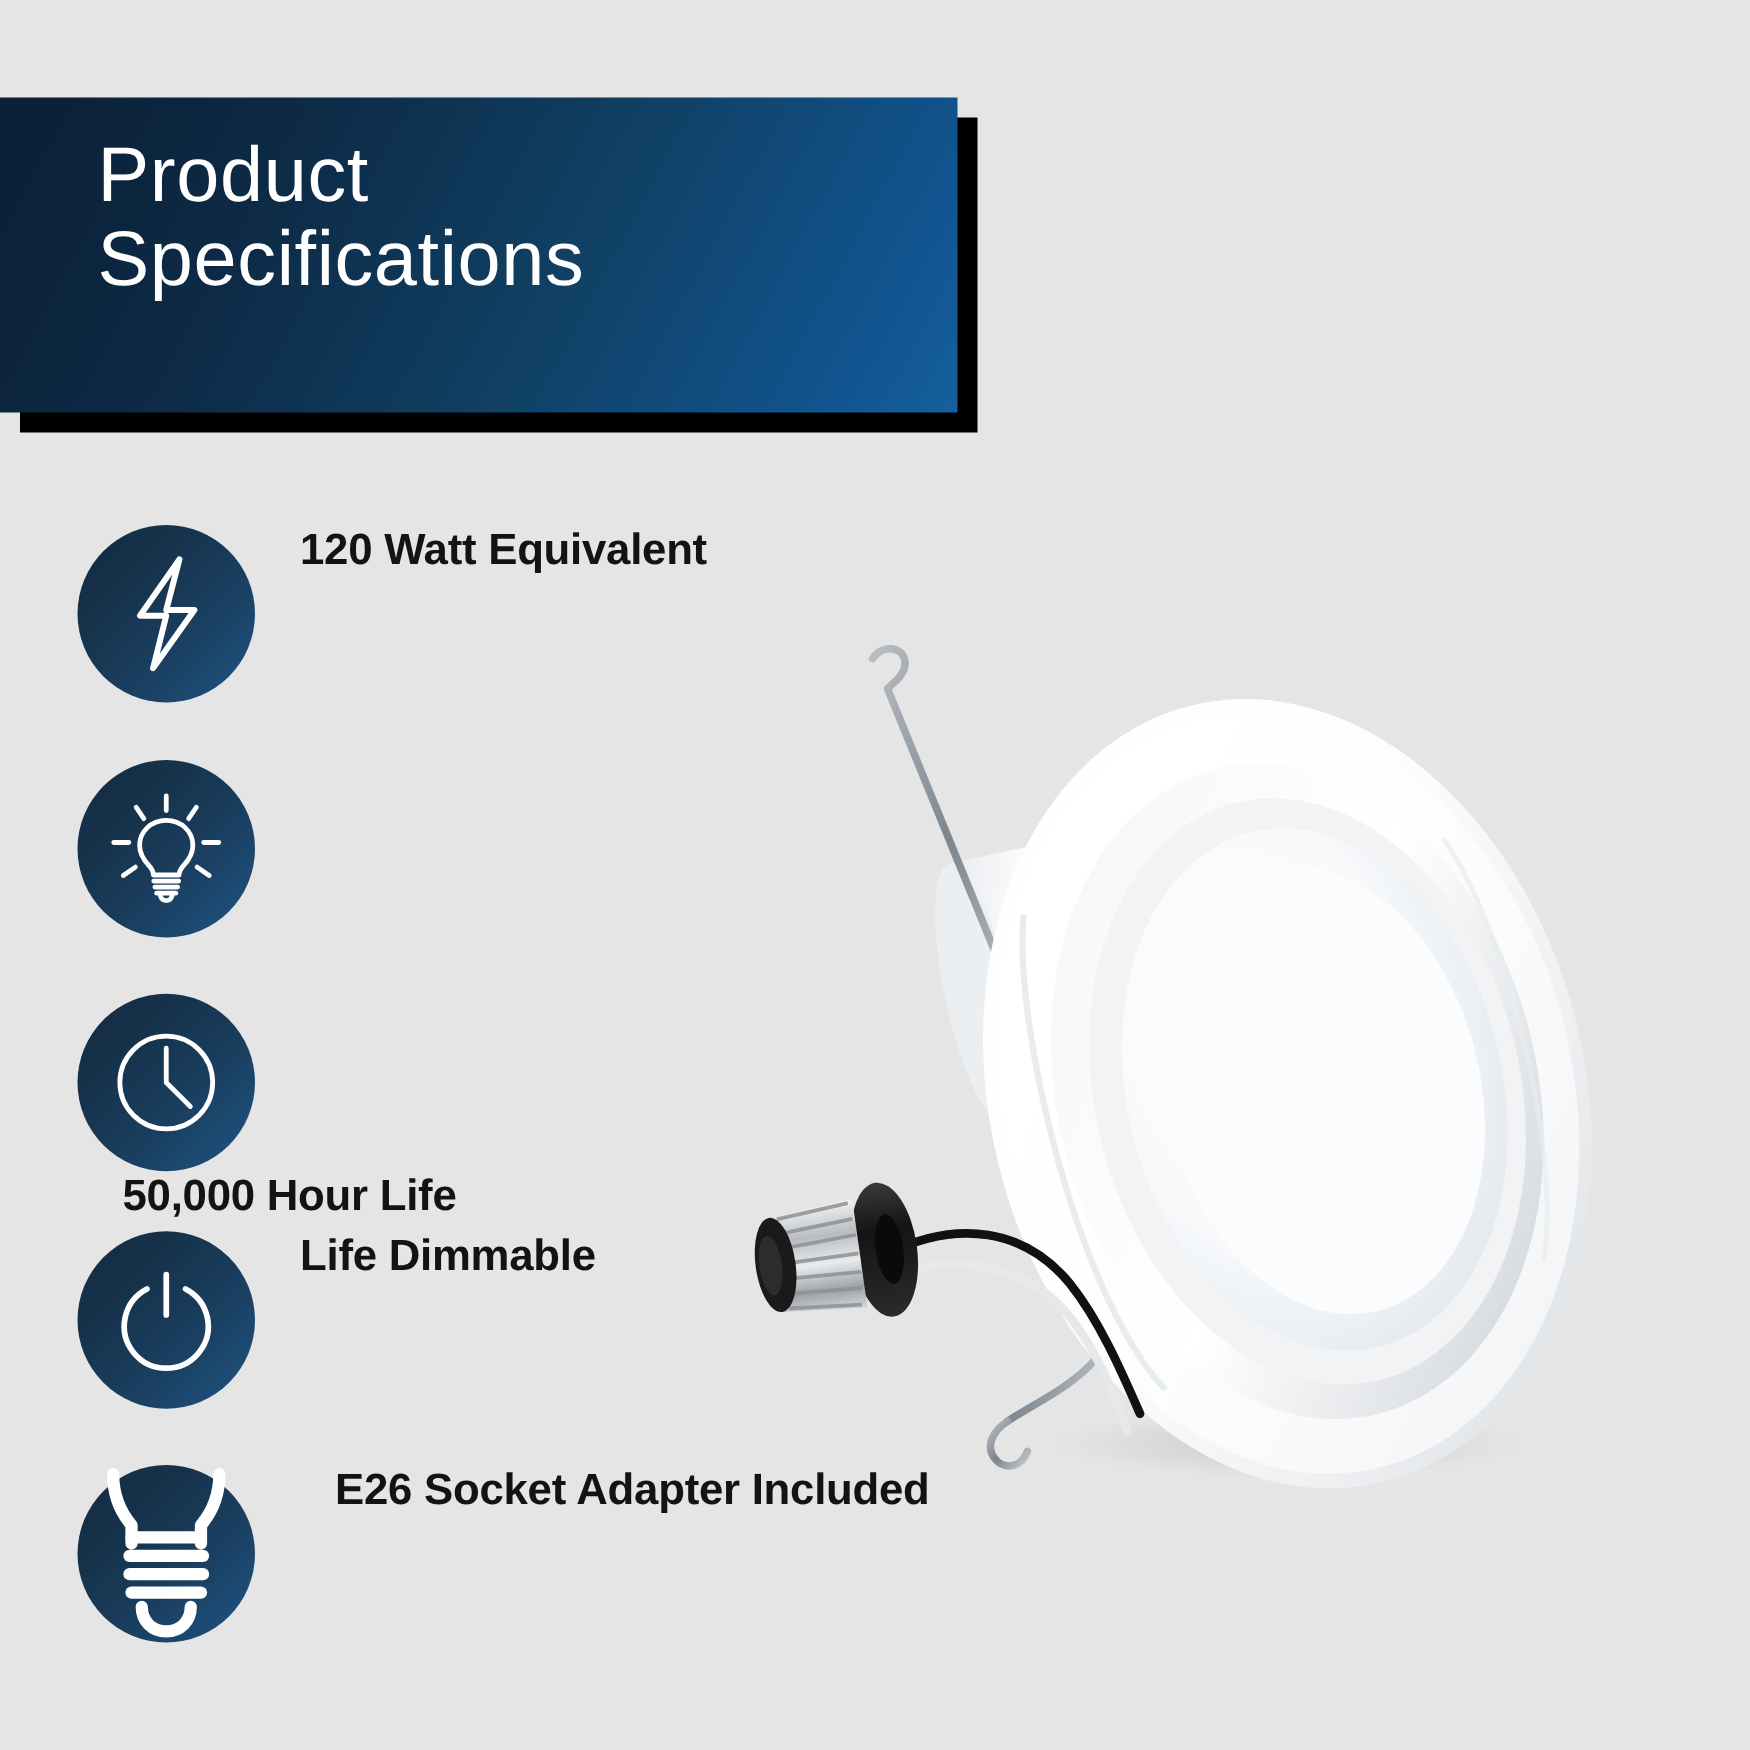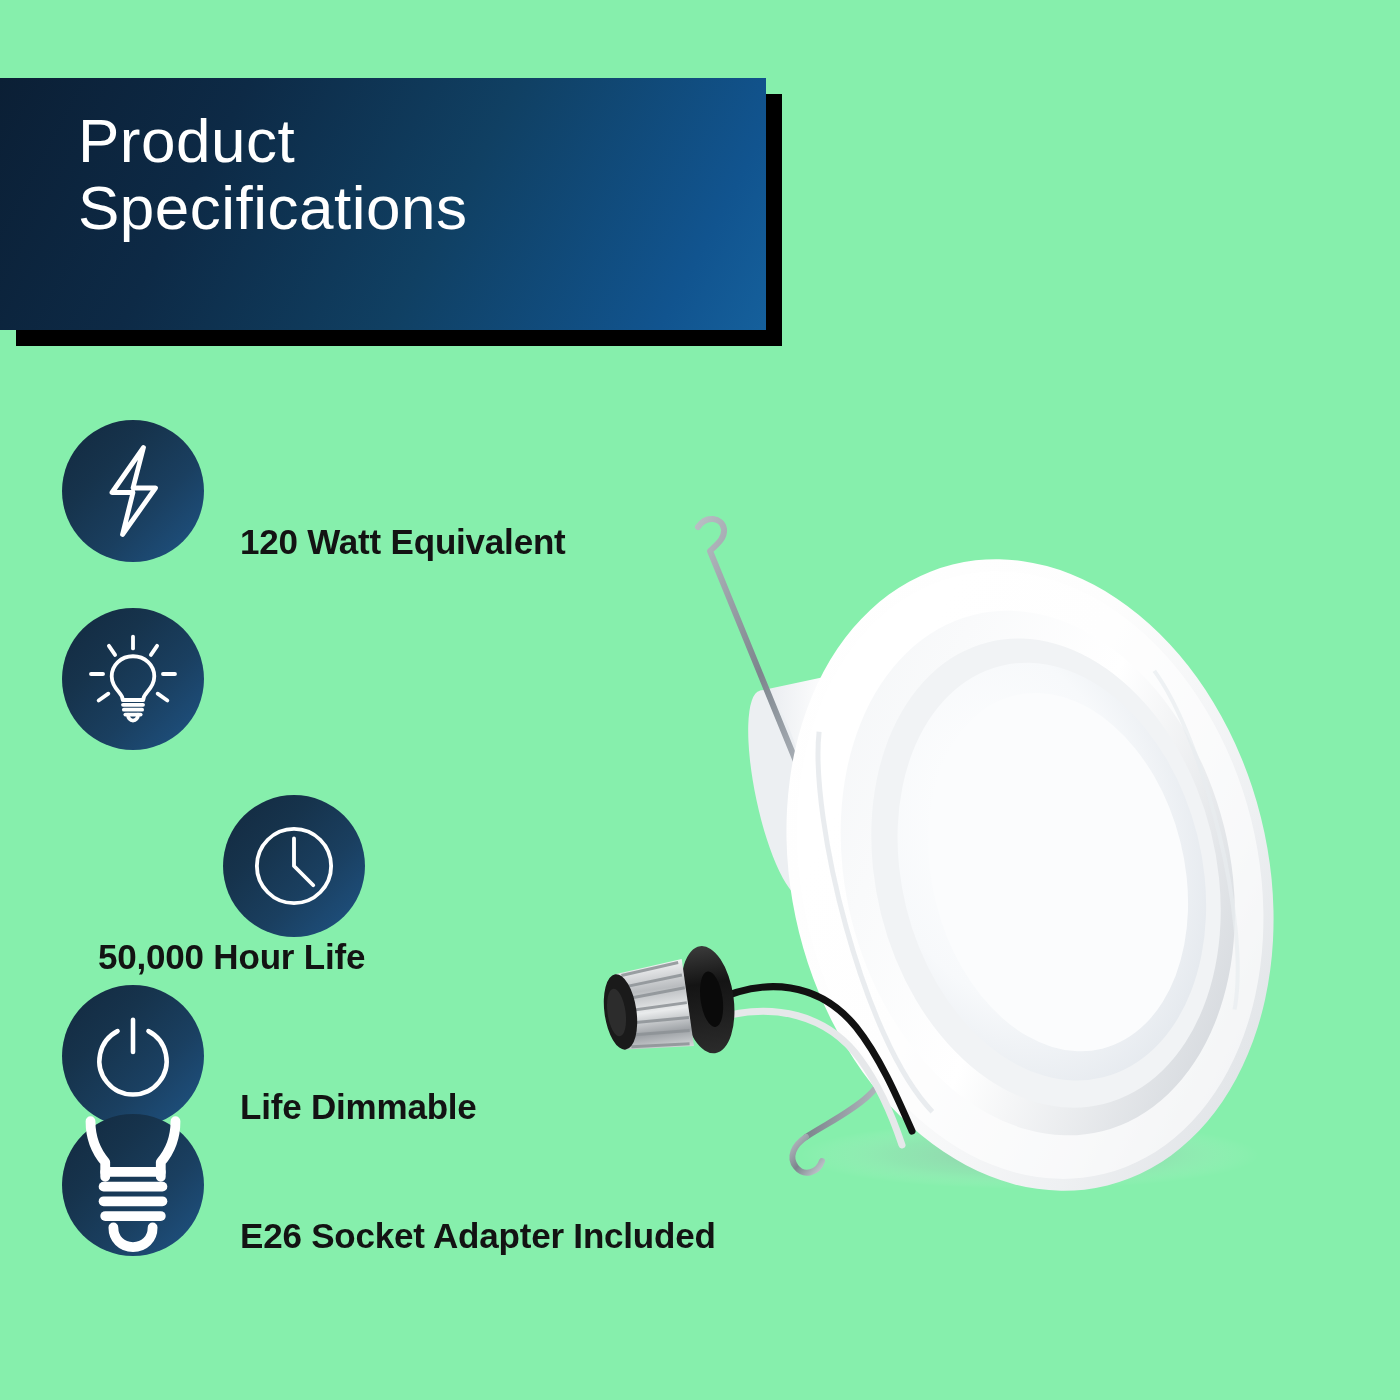--- a/index.html
+++ b/index.html
@@ -7,21 +7,21 @@
     padding: 0;
     background: #ffffff;
   }
   body {
     font-family: "Liberation Sans", sans-serif;
   }
   #page {
     position: relative;
     width: 1400px;
     height: 1400px;
-    background: #86efac;
+    background: #e5e5e5;
     overflow: hidden;
   }
 
   
   .banner-wrap {
     position: absolute;
     left: 0;
     top: 78px;
     width: 782px;
     height: 268px;
@@ -60,21 +60,21 @@
     position: absolute;
     left: 0;
     top: 0;
     width: 860px;
   }
   .spec-row {
     position: absolute;
     left: 62px;
     height: 142px;
     display: flex;
-    align-items: flex-end;
+    align-items: flex-start;
   }
   .icon-badge {
     position: relative;
     width: 142px;
     height: 142px;
     border-radius: 50%;
     background: linear-gradient(135deg, #13293f 0%, #16334c 32%, #1a3f60 62%, #1d4c77 85%, #1f5585 100%);
     flex: 0 0 auto;
     display: flex;
     align-items: center;
@@ -162,21 +162,21 @@
     <div class="spec-row" style="top:985px;">
       <div class="icon-badge">
         <svg width="86" height="86" viewBox="0 0 64 64" fill="none" stroke="#ffffff" stroke-width="3.4" stroke-linecap="round" stroke-linejoin="round">
           <path d="M20.5 13.5 A25 25 0 1 0 43.5 13.5"></path>
           <path d="M32 5 L32 29"></path>
         </svg>
       </div>
       <div class="spec-label">Life Dimmable</div>
     </div>
 
-    <div class="spec-row" style="top:1114px;">
+    <div class="spec-row" style="top:1172px;gap:28px;">
       <div class="icon-badge">
         <svg width="118" height="134" viewBox="0 0 72 82" fill="none" stroke="#ffffff" stroke-width="6" stroke-linecap="round" stroke-linejoin="round">
 
           <path d="M10 2 C10 12 13 20 19 27 L19 36"></path>
           <path d="M62 2 C62 12 59 20 53 27 L53 36"></path>
           <path d="M19 33 L53 33"></path>
 
           <path d="M18 42 L54 42"></path>
           <path d="M18 51 L54 51"></path>
           <path d="M19 60 L53 60"></path>

